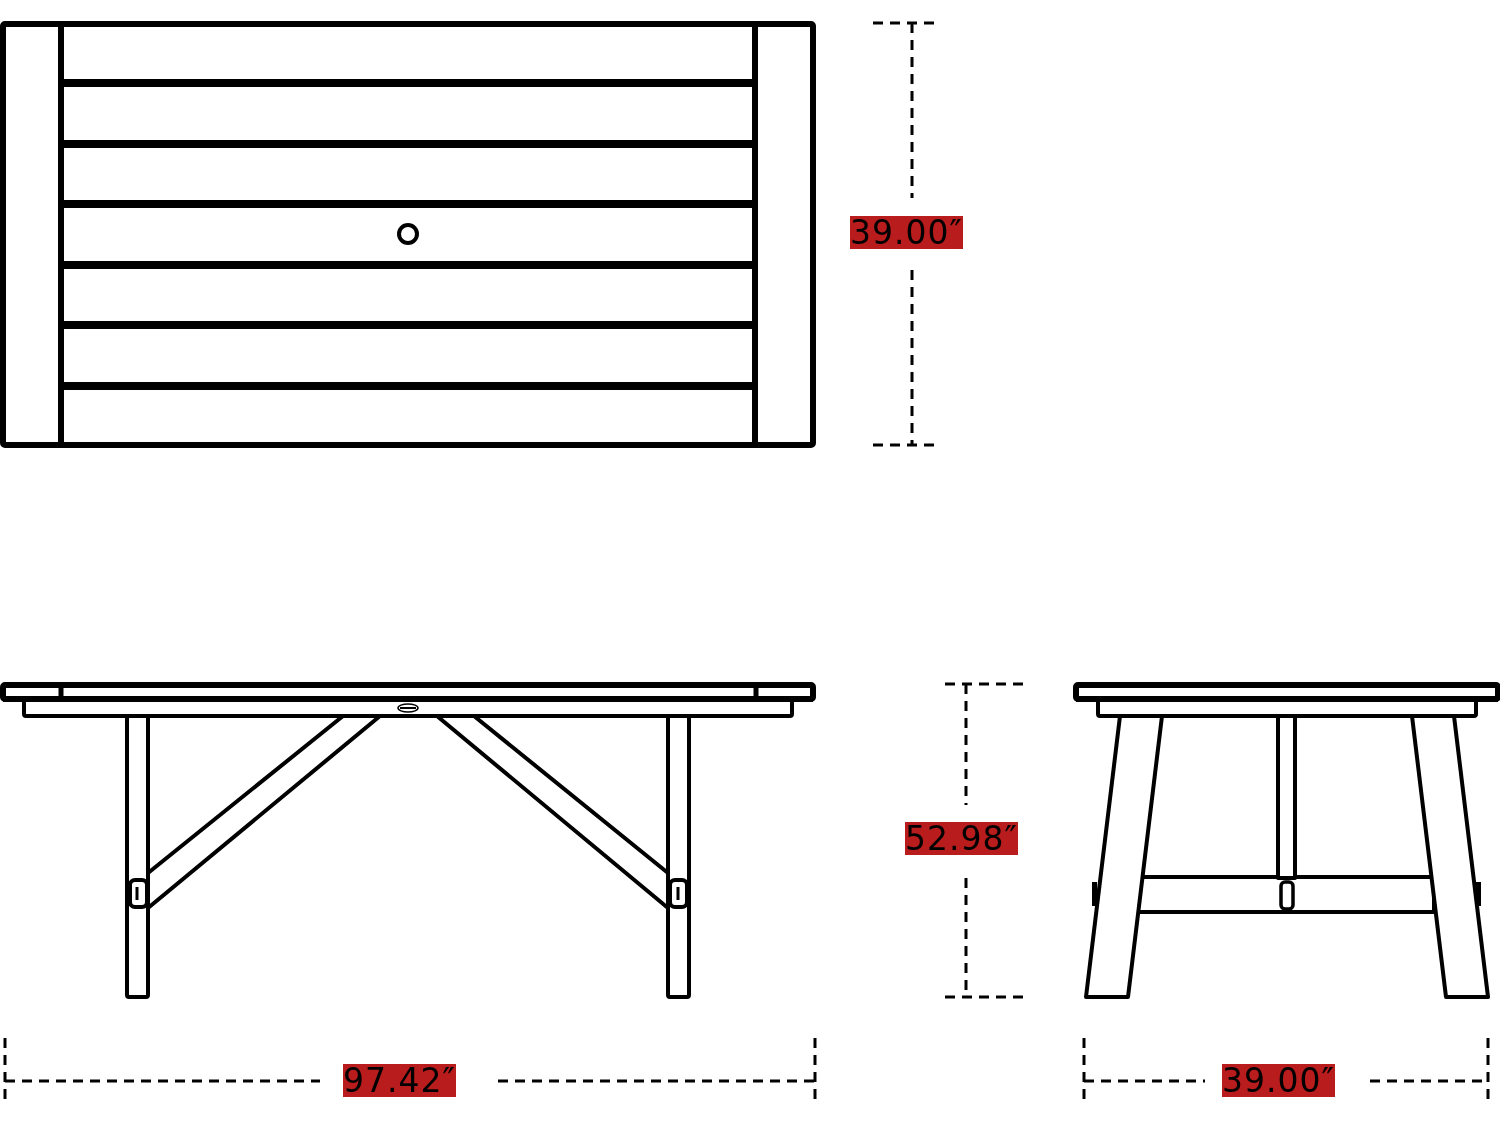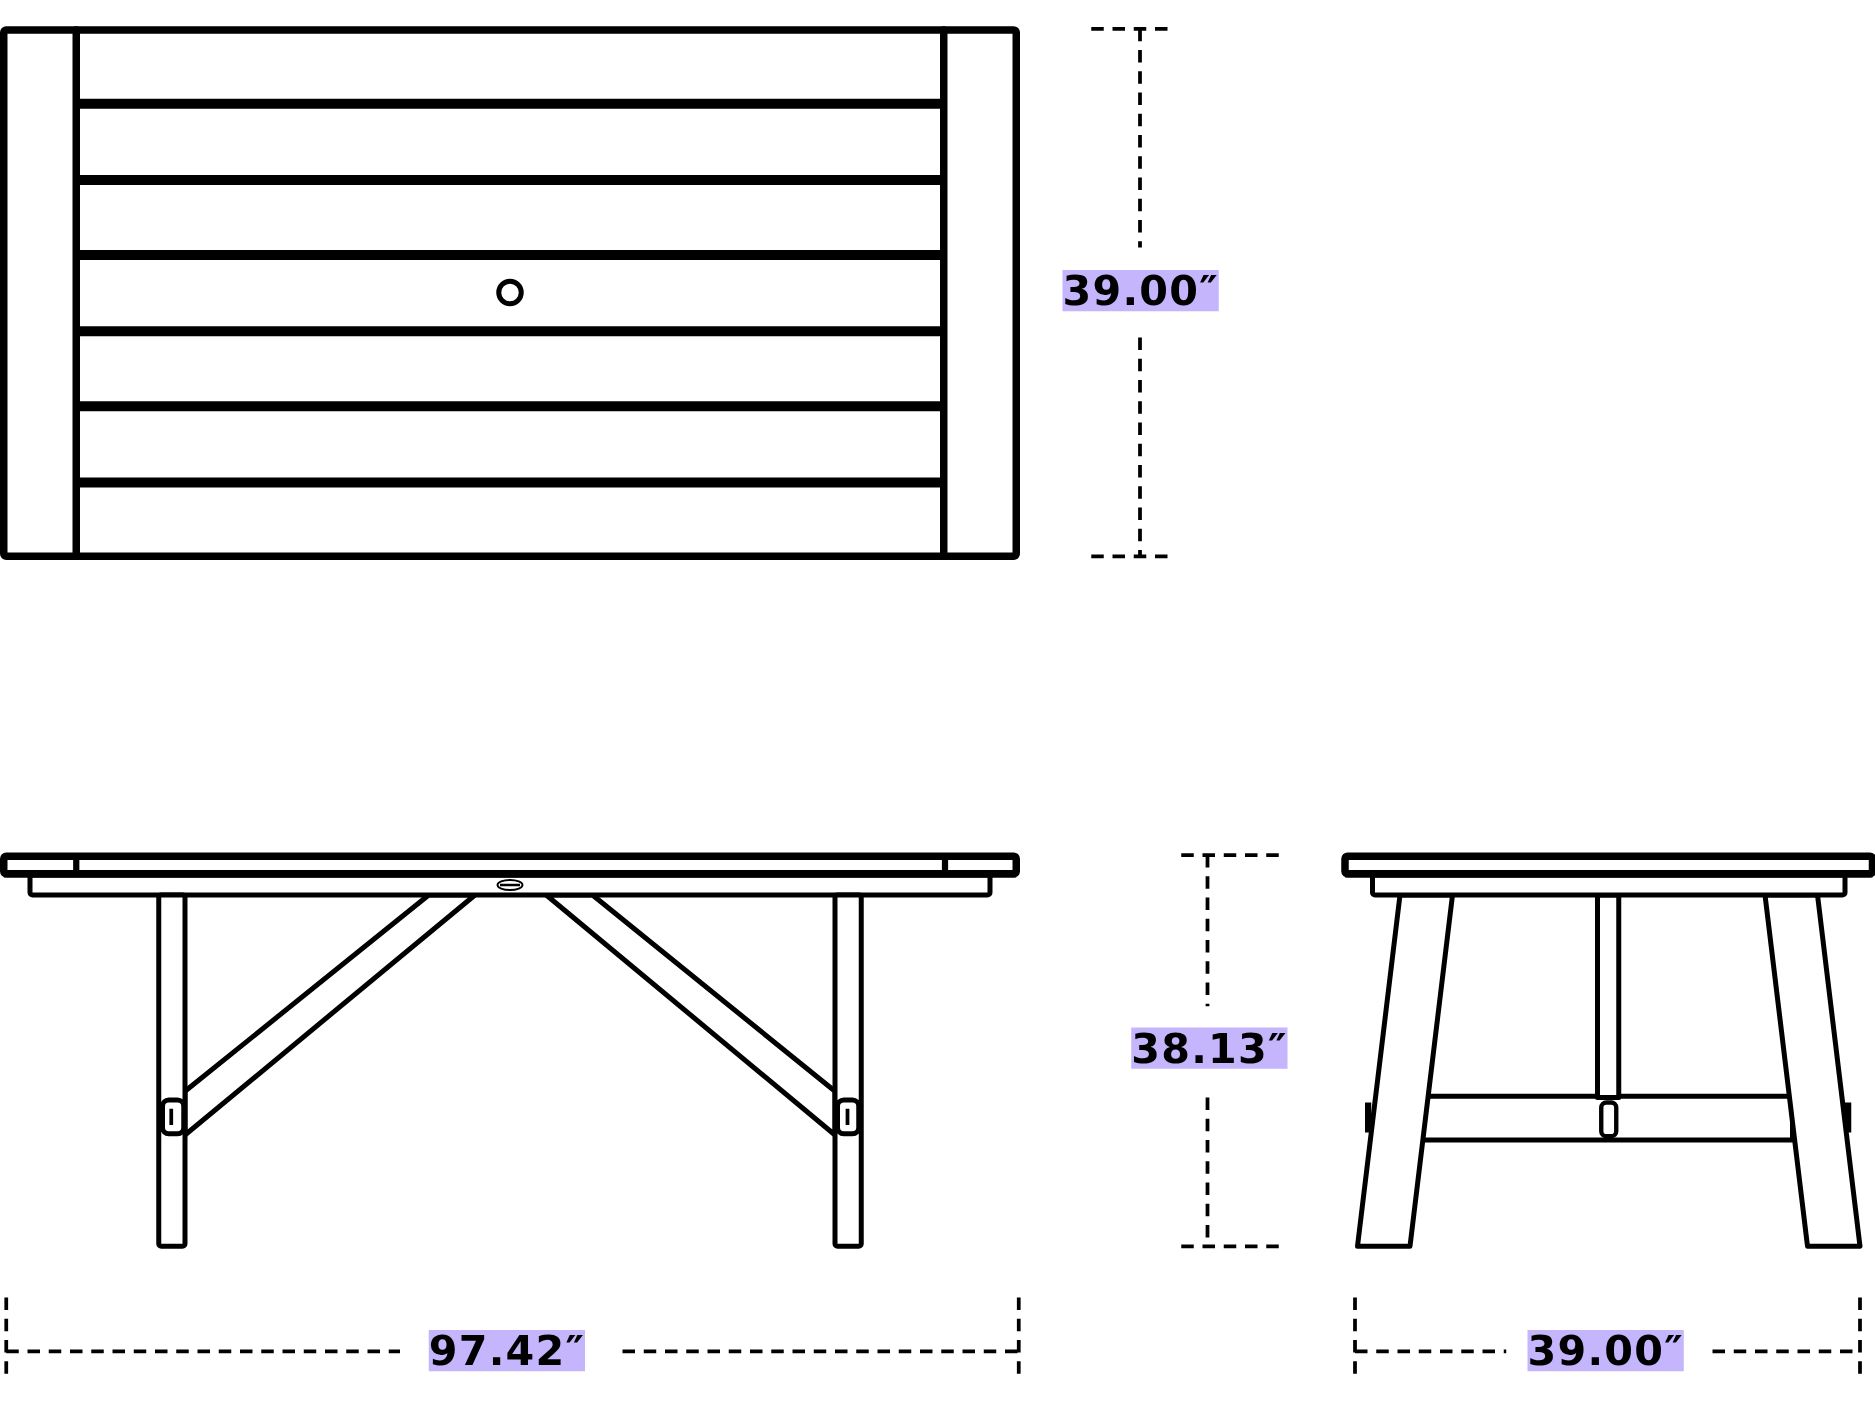--- a/index.html
+++ b/index.html
@@ -21,27 +21,27 @@
       width: 1500px;
       height: 1125px;
     }
     .ln { stroke: #000; stroke-width: 6; fill: none; stroke-linejoin: round; stroke-linecap: round; }
     .ln-thin { stroke: #000; stroke-width: 4; fill: none; stroke-linejoin: round; stroke-linecap: round; }
     .fill-w { fill: #fff; }
     .dash { stroke: #000; stroke-width: 3; fill: none; stroke-dasharray: 10 7; }
     .dim-label {
       position: absolute;
       font-family: "DejaVu Sans", sans-serif;
-      font-weight: bold;
+      font-weight: normal;
       font-size: 33px;
       color: #000;
       letter-spacing: 1px;
       white-space: nowrap;
       line-height: 1;
-      background: #c4b5fd;
+      background: #b91c1c;
     }
   </style>
 </head>
 <body>
 
 <svg class="drawing" viewBox="0 0 1500 1125" xmlns="http://www.w3.org/2000/svg">
 
   <g>
 
     <rect class="ln fill-w" x="3" y="24" width="810" height="421" rx="2"></rect>
@@ -132,15 +132,15 @@
 
   <g>
     <line class="dash" x1="1084" y1="1038" x2="1084" y2="1102"></line>
     <line class="dash" x1="1488" y1="1038" x2="1488" y2="1102"></line>
     <line class="dash" x1="1084" y1="1081" x2="1205" y2="1081"></line>
     <line class="dash" x1="1370" y1="1081" x2="1488" y2="1081"></line>
   </g>
 </svg>
 
 <div class="dim-label" style="left:850px; top:216px;">39.00″</div>
-<div class="dim-label" style="left:905px; top:822px;">38.13″</div>
+<div class="dim-label" style="left:905px; top:822px;">52.98″</div>
 <div class="dim-label" style="left:343px; top:1064px;">97.42″</div>
 <div class="dim-label" style="left:1222px; top:1064px;">39.00″</div>
 
 </body></html>

